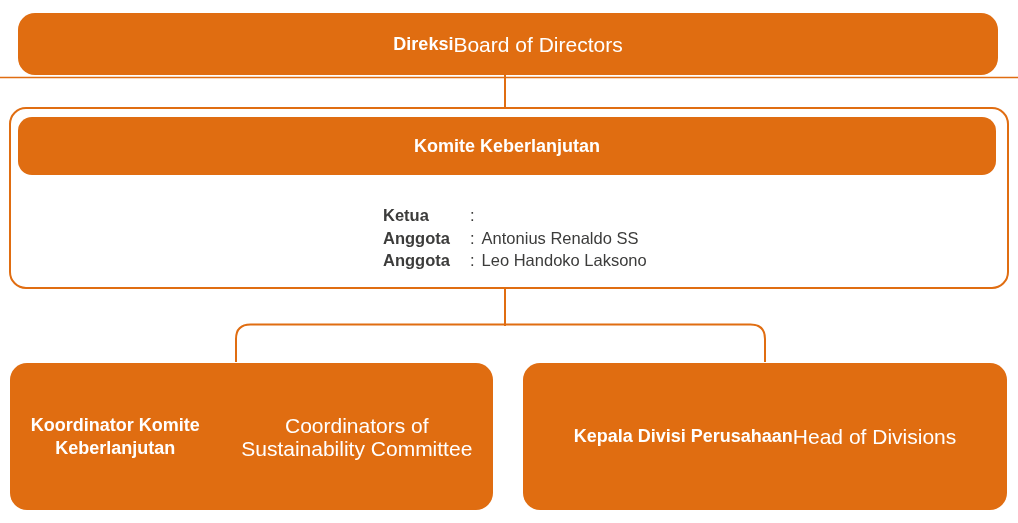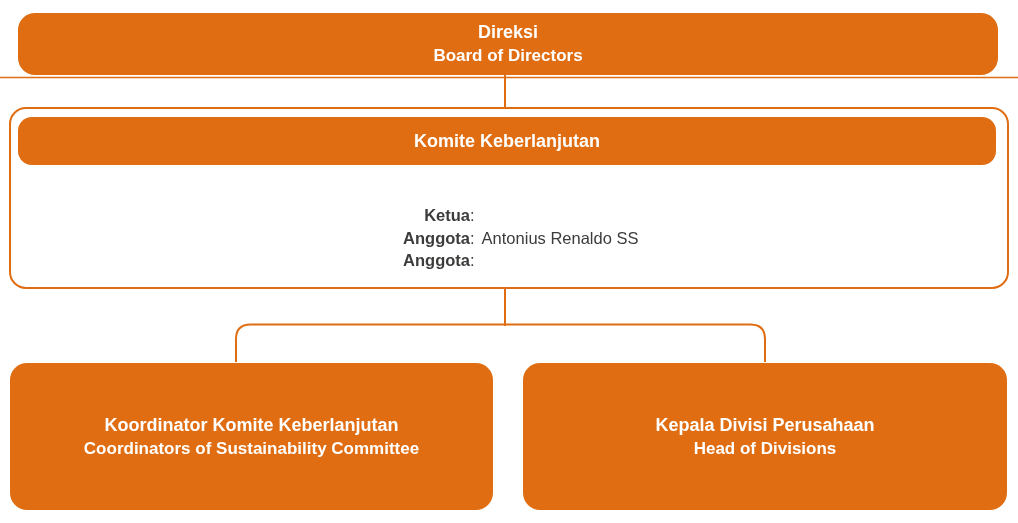--- a/index.html
+++ b/index.html
@@ -16,45 +16,45 @@
     overflow:hidden;
     font-family:"Liberation Sans", sans-serif;
   }
   .connectors{position:absolute;left:0;top:0;width:1018px;height:523px;}
   .connectors line,.connectors path{stroke:var(--primary);fill:none;}
 
   .node{
     position:absolute;
     background:var(--primary);
     color:var(--text_light);
-    display:flex;flex-direction:column;
+    display:flex;flex-direction:row;
     align-items:center;justify-content:center;
     text-align:center;
   }
   .t1{font-size:18px;font-weight:bold;line-height:23px;}
-  .t2{font-size:17px;font-weight:bold;line-height:23px;}
+  .t2{font-size:21px;font-weight:normal;line-height:23px;}
 
   .root-node{left:18px;top:13px;width:980px;height:62px;border-radius:17px;}
 
   .committee-wrap{
     position:absolute;left:9px;top:107px;width:1000px;height:182px;
     box-sizing:border-box;
     border:2px solid var(--primary);
     border-radius:17px;
     background:var(--background);
   }
-  .committee-bar{left:7px;top:8px;width:978px;height:48px;border-radius:14px;}
+  .committee-bar{left:7px;top:8px;width:978px;height:58px;border-radius:14px;}
 
   .members{
     position:absolute;left:372px;top:95px;
     color:var(--text_dark);
     font-size:16.5px;line-height:22.5px;
   }
   .member-row{display:flex;}
-  .member-role{width:87px;font-weight:bold;text-align:right;}
+  .member-role{width:87px;font-weight:bold;}
   .member-sep{margin-right:7px;}
 
   .child-left{left:10px;top:363px;width:483px;height:147px;border-radius:17px;}
   .child-right{left:523px;top:363px;width:484px;height:147px;border-radius:17px;}
 </style>
 </head>
 <body>
 
 <div class="canvas">
 
@@ -80,20 +80,21 @@
         <span class="member-sep">:</span>
       </div>
       <div class="member-row">
         <span class="member-role">Anggota</span>
         <span class="member-sep">:</span>
         <span class="member-name">Antonius Renaldo SS</span>
       </div>
       <div class="member-row">
         <span class="member-role">Anggota</span>
         <span class="member-sep">:</span>
+        <span class="member-name">Leo Handoko Laksono</span>
       </div>
     </div>
   </div>
 
   <div class="node child-left">
     <div class="t1">Koordinator Komite Keberlanjutan</div>
     <div class="t2">Coordinators of Sustainability Committee</div>
   </div>
 
   <div class="node child-right">

